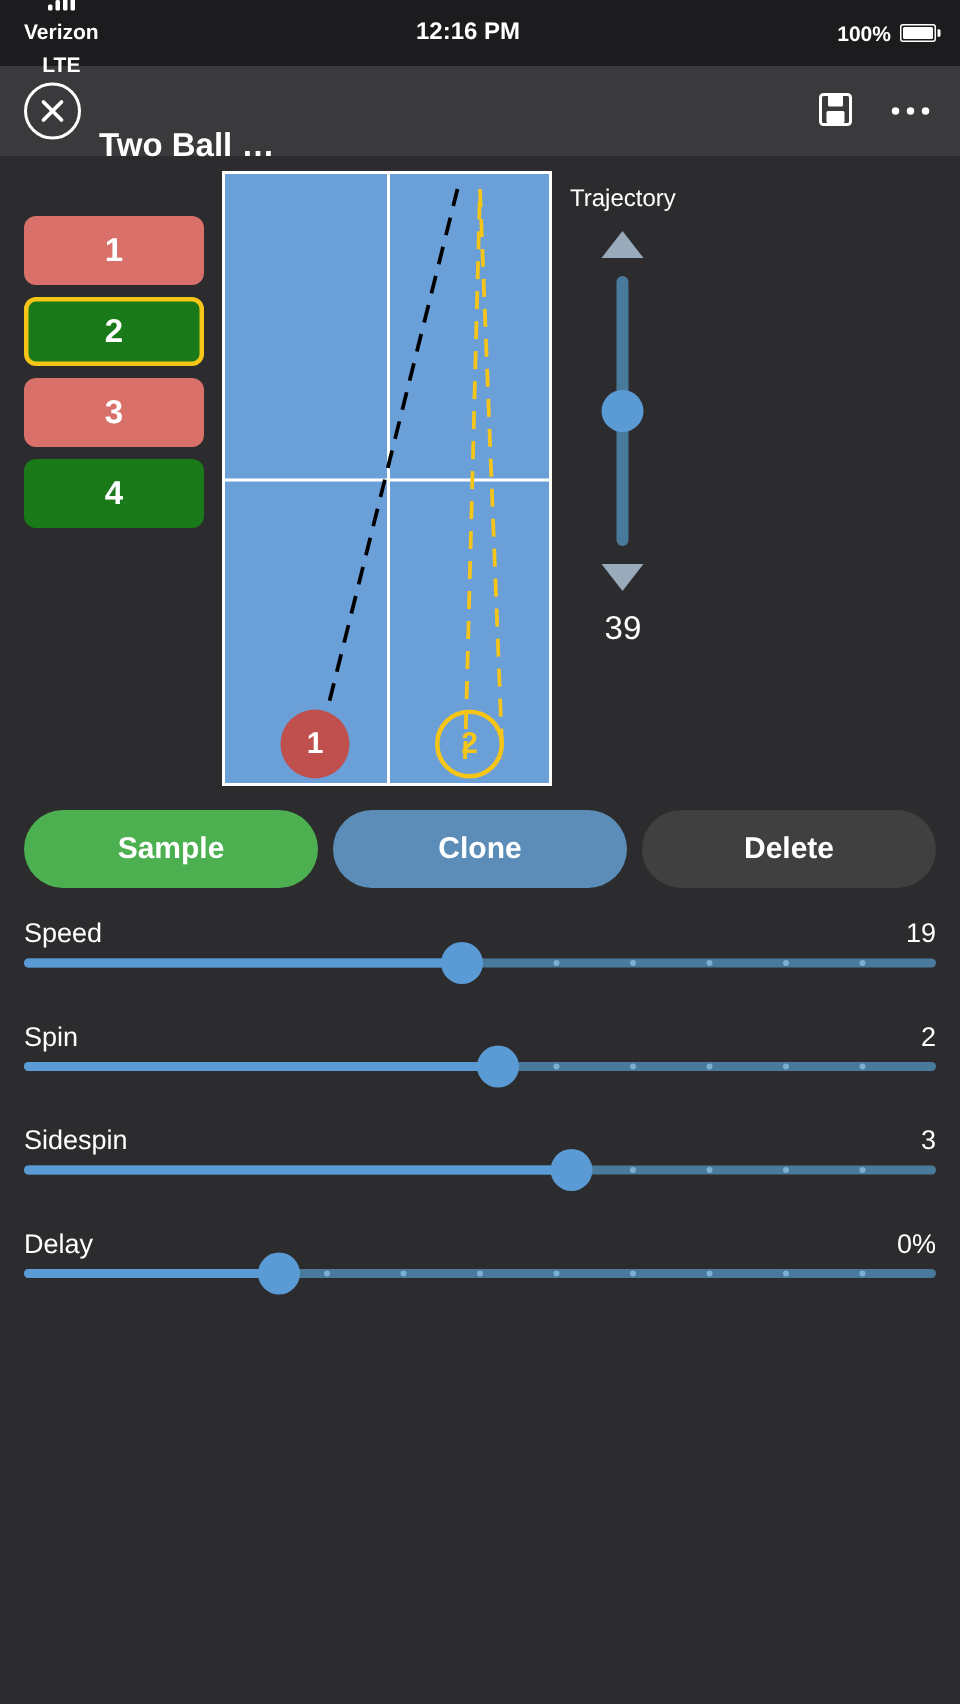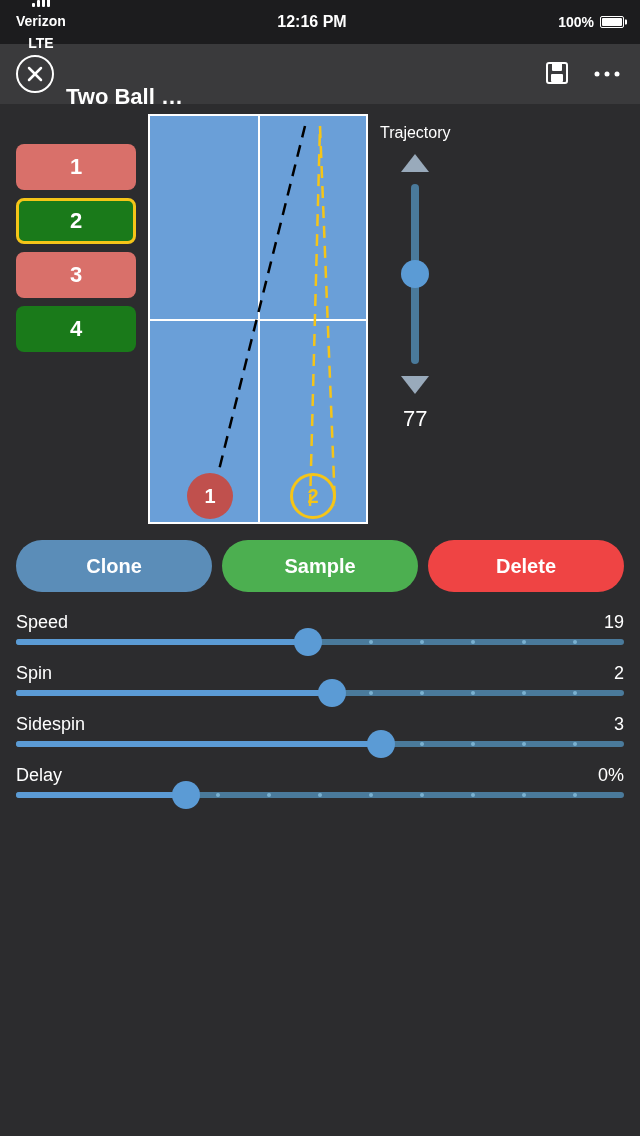--- a/index.html
+++ b/index.html
@@ -259,26 +259,26 @@
       height: 52px;
       border-radius: 26px;
       border: none;
       font-size: 20px;
       font-weight: 700;
       color: #fff;
       cursor: pointer;
     }
     .btn-clone { background: #5b8db8; }
     .btn-sample { background: #4caf50; }
-    .btn-delete { background: #ef4444; }
+    .btn-delete { background: #404040; }
 
     
     .sliders-section { margin-top: 4px; }
     .slider-row {
-      margin-bottom: 18px;
+      margin-bottom: 36px;
     }
     .slider-header {
       display: flex;
       justify-content: space-between;
       align-items: center;
       margin-bottom: 6px;
     }
     .slider-label {
       font-size: 18px;
       font-weight: 400;
@@ -430,28 +430,28 @@
       <span class="trajectory-label">Trajectory</span>
       <button class="traj-btn">
         <div class="arrow-up"></div>
       </button>
       <div class="traj-slider-track">
         <div class="traj-slider-thumb"></div>
       </div>
       <button class="traj-btn">
         <div class="arrow-down"></div>
       </button>
-      <span class="traj-value">77</span>
+      <span class="traj-value">39</span>
     </div>
 
   </div>
 
   <div class="action-buttons">
+    <button class="action-btn btn-sample">Sample</button>
     <button class="action-btn btn-clone">Clone</button>
-    <button class="action-btn btn-sample">Sample</button>
     <button class="action-btn btn-delete">Delete</button>
   </div>
 
   <div class="sliders-section">
 
     <div class="slider-row">
       <div class="slider-header">
         <span class="slider-label">Speed</span>
         <span class="slider-value">19</span>
       </div>

